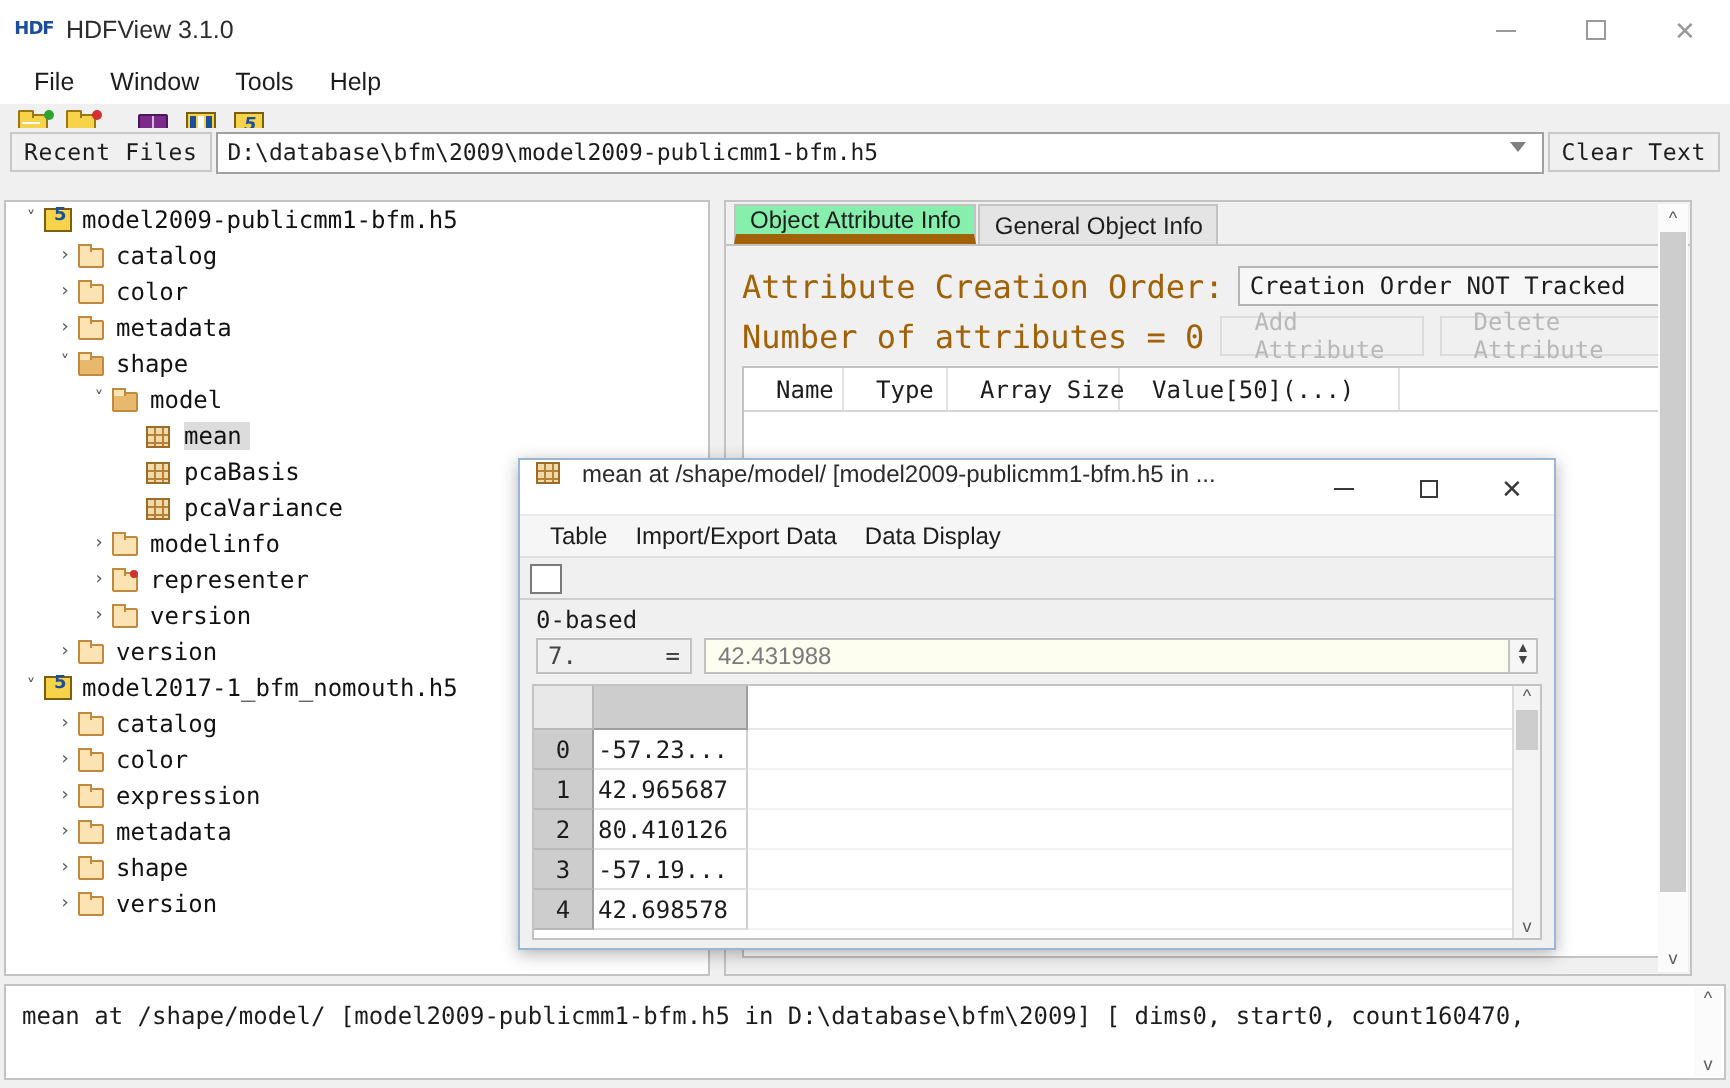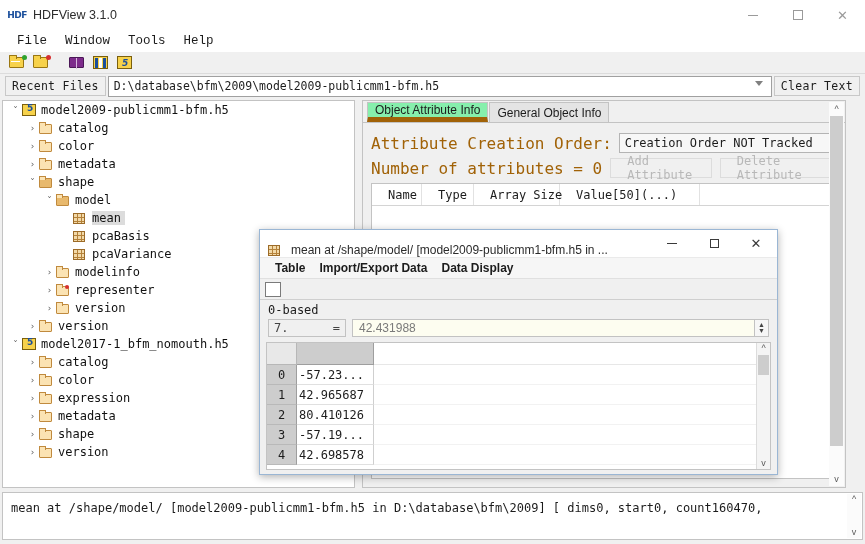--- a/index.html
+++ b/index.html
@@ -49,21 +49,21 @@
   .wbtn .gl-max { display:block; width: 10px; height: 10px; border: 1px solid #9a9a9a; }
 
   
   .menubar {
     position: absolute; left: 0; top: 30px; width: 865px; height: 22px;
     background: #ffffff;
     display: flex; align-items: center; padding-left: 8px;
   }
   .menubar .mi {
     padding: 2px 9px; font-size: 12.5px; color: #1c1c1c;
-    font-family: Liberation Mono, monospace;
+    font-family: Liberation Sans, sans-serif;
   }
 
   
   .toolbar {
     position: absolute; left: 0; top: 52px; width: 865px; height: 22px;
     background: #f0f0f0;
     border-bottom: 1px solid #dcdcdc;
     display: flex; align-items: center; padding-left: 6px;
   }
   .tb-ico { width: 22px; height: 20px; position: relative; margin-right: 2px; }
@@ -113,21 +113,21 @@
   .ico-img .b3 { left:9px; background:#1b4f9c; }
   .ico-img2 { position:absolute; left:3px; top:3px; width:15px; height:13px;
     background:#f7d24b; border:1px solid #7a5f0d; }
   .ico-img2 .s {
     position:absolute; left:4px; top:1px; font-size:9px; color:#1b4f9c;
     font-weight:bold; font-family:"DejaVu Sans", sans-serif; line-height:10px;
   }
 
   
   .recentbar {
-    position: absolute; left: 0; top: 74px; width: 865px; height: 24px;
+    position: absolute; left: 0; top: 64px; width: 865px; height: 24px;
     background: #f0f0f0;
     display: flex; align-items: center;
   }
   .btn-flat {
     height: 20px; padding: 0 6px;
     background: #f0f0f0;
     border: 1px solid #c8c8c8;
     font-family: "DejaVu Sans Mono", monospace;
     font-size: 11.5px; color: #1c1c1c;
     display: flex; align-items: center;
@@ -288,42 +288,41 @@
   
   .dialog {
     position: absolute; left: 259px; top: 229px;
     width: 519px; height: 246px;
     background: #f0f0f0;
     border: 1px solid #9ab6d4;
     box-shadow: 0 2px 8px rgba(0,0,0,0.30);
   }
   .dlg-title {
     height: 28px; background: #ffffff;
-    display: flex; align-items: flex-end;
+    display: flex; align-items: flex-start;
     border-bottom: 1px solid #eaeaea;
   }
   .dlg-icon { width: 15px; height: 13px; position: relative; margin-left: 8px; flex:0 0 15px; }
   .dlg-title-text {
     margin-left: 8px; font-size: 12px; color: #2b2b2b;
     white-space: nowrap; overflow: hidden;
     font-family: "Liberation Sans", sans-serif;
   }
   .dlg-ctrls { margin-left: auto; display: flex; }
   .dbtn {
     width: 42px; height: 28px;
     display: flex; align-items: center; justify-content: center;
     color: #3a3a3a; font-size: 13px;
   }
   .dbtn .gl-min { display:block; width: 10px; height: 1px; background:#3a3a3a; }
   .dbtn .gl-max { display:block; width: 9px; height: 9px; border: 1px solid #3a3a3a; }
   .dlg-menu {
     height: 21px; background: #f6f6f6;
     display: flex; align-items: center; padding-left: 8px;
     border-bottom: 1px solid #e0e0e0;
-    font-weight: bold;
   }
   .dlg-menu .mi { padding: 0 7px; font-size: 12px; color: #1c1c1c; }
   .dlg-toolbar {
     height: 21px; background: #f0f0f0;
     display: flex; align-items: center; padding-left: 5px;
     border-bottom: 1px solid #cfcfcf;
   }
   .chart-ico {
     width: 16px; height: 15px; position: relative;
     background: #ffffff; border: 1px solid #7a7a7a;

